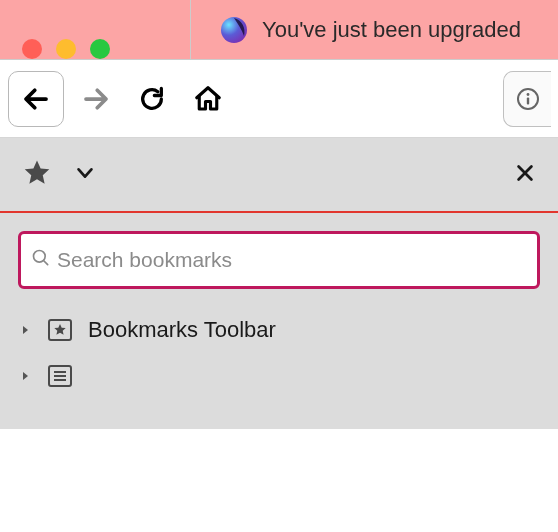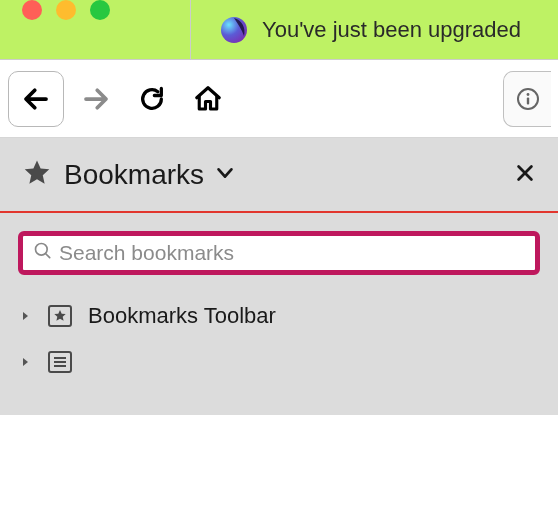--- a/index.html
+++ b/index.html
@@ -5,23 +5,23 @@
   * { box-sizing: border-box; margin: 0; padding: 0; }
   body {
     width: 558px;
     height: 532px;
     font-family: -apple-system, BlinkMacSystemFont, "Segoe UI", sans-serif;
     background: #fff;
     overflow: hidden;
   }
   .titlebar {
     height: 60px;
-    background: #bef264;
-    display: flex;
-    align-items: flex-start;
+    background: #fca5a5;
+    display: flex;
+    align-items: flex-end;
     border-bottom: 1px solid #ccc;
     position: relative;
   }
   .traffic-lights {
     display: flex;
     gap: 14px;
     padding-left: 22px;
     align-items: center;
   }
   .tl {
@@ -123,23 +123,23 @@
   }
   .sidebar-header .close {
     margin-left: auto;
     cursor: pointer;
   }
   .search-wrap {
     padding: 18px;
   }
   .search-field {
     background: #fff;
-    border: 5px solid #be185d;
+    border: 3px solid #be185d;
     border-radius: 6px;
-    height: 44px;
+    height: 58px;
     display: flex;
     align-items: center;
     padding: 0 10px;
     gap: 6px;
   }
   .search-input {
     border: none;
     outline: none;
     font-size: 21px;
     flex: 1;
@@ -238,21 +238,20 @@
   </div>
 </div>
 
 <div class="sidebar">
   <div class="sidebar-header">
     <span class="star-icon">
       <svg width="30" height="30" viewBox="0 0 24 24">
         <path d="M12 2l2.9 6.3 6.9.7-5.2 4.7 1.5 6.8L12 17l-6.1 3.5 1.5-6.8L2.2 9l6.9-.7L12 2z" fill="#4a4a4a"></path>
       </svg>
     </span>
-    <span class="sidebar-title">Bookmarks</span>
     <span class="chev">
       <svg width="22" height="22" viewBox="0 0 24 24">
         <path d="M5 8l7 8 7-8" stroke="#1a1a1a" stroke-width="3" fill="none" stroke-linecap="round" stroke-linejoin="round"></path>
       </svg>
     </span>
     <span class="close">
       <svg width="22" height="22" viewBox="0 0 24 24">
         <path d="M5 5l14 14M19 5L5 19" stroke="#1a1a1a" stroke-width="3" stroke-linecap="round"></path>
       </svg>
     </span>

